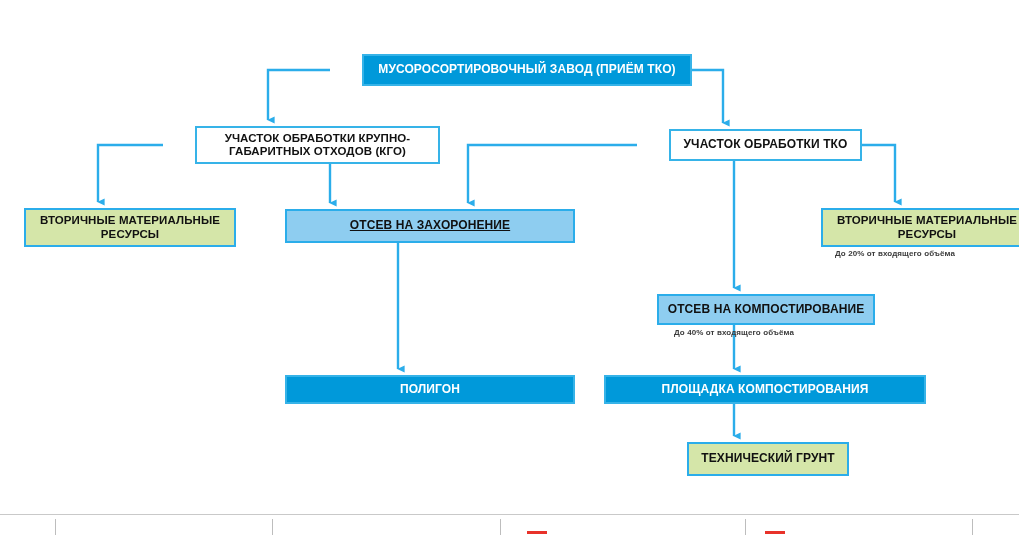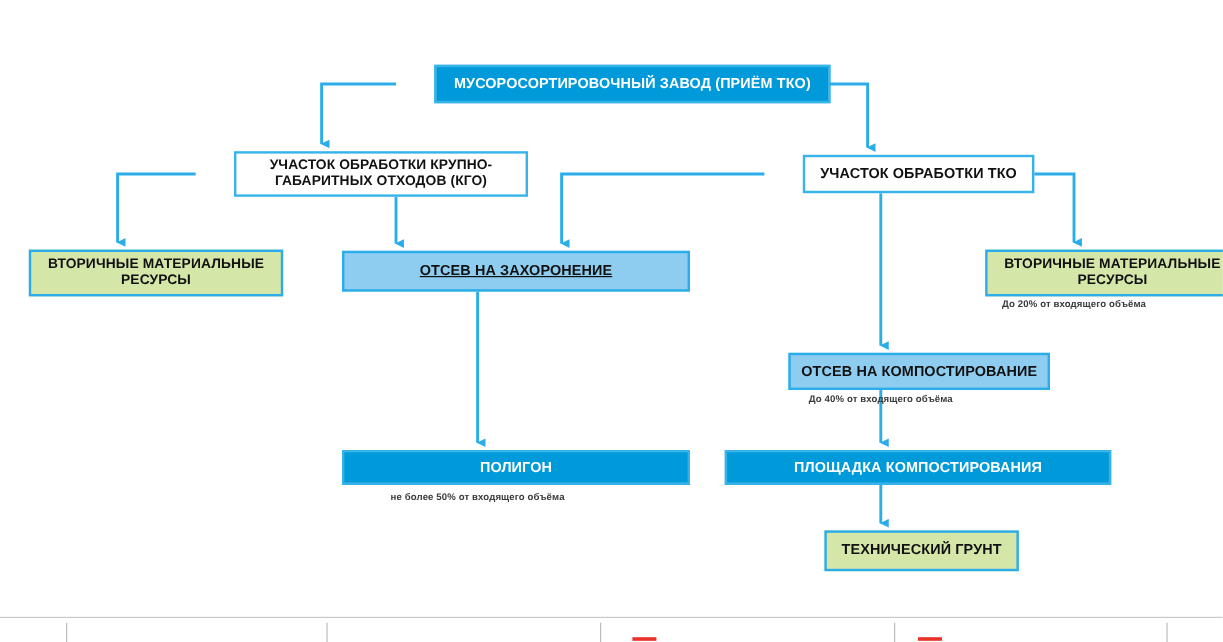--- a/index.html
+++ b/index.html
@@ -169,21 +169,20 @@
   </div>
 
   <div class="node n-green" style="left:655px;top:442px;width:162px;height:34px;font-size:12px;">
     <span>ТЕХНИЧЕСКИЙ ГРУНТ</span>
   </div>
 
   <div class="caption" style="left:789px;top:249px;width:212px;">До 20% от входящего объёма</div>
 
   <div class="caption" style="left:625px;top:328px;width:218px;">До 40% от входящего объёма</div>
 
-  <div class="caption" style="left:253px;top:410px;width:290px;">не более 50% от входящего объёма</div>
 
   <div class="strip-rule" style="top:514px;"></div>
 
   <div class="strip-divider" style="left:55px;top:519px;height:16px;"></div>
   <div class="strip-divider" style="left:272px;top:519px;height:16px;"></div>
   <div class="strip-divider" style="left:500px;top:519px;height:16px;"></div>
   <div class="strip-divider" style="left:745px;top:519px;height:16px;"></div>
   <div class="strip-divider" style="left:972px;top:519px;height:16px;"></div>
 
   <div class="strip-redbar" style="left:527px;top:531px;width:20px;"></div>

